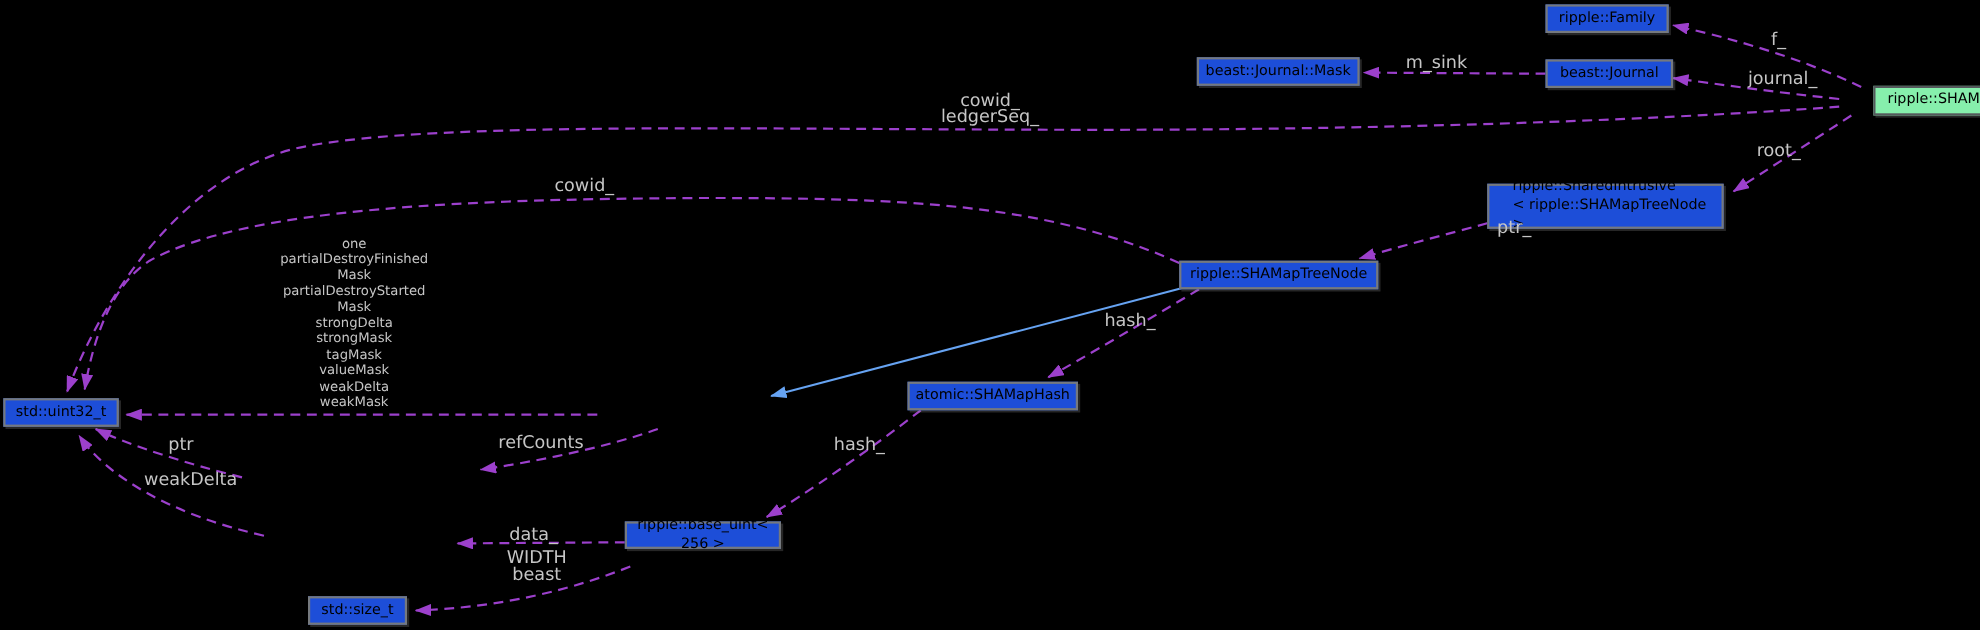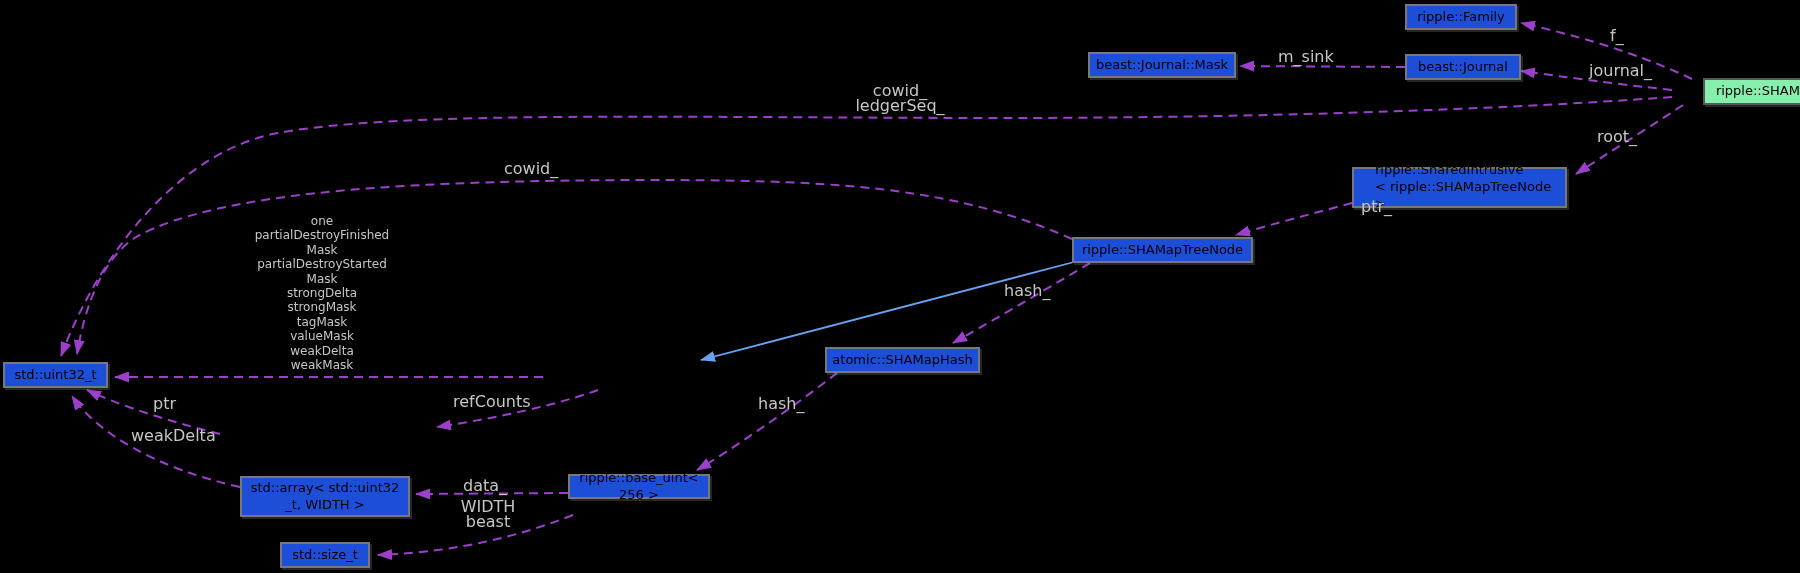--- a/index.html
+++ b/index.html
@@ -60,22 +60,20 @@
 
   <div class="node" style="left:1405px;top:4px;width:112px;height:26px">ripple::Family</div>
   <div class="node" style="left:1088px;top:52px;width:148px;height:26px">beast::Journal::Mask</div>
   <div class="node" style="left:1405px;top:54px;width:116px;height:26px">beast::Journal</div>
   <div class="node hl" style="left:1672px;top:78px;width:126px;height:27px">ripple::SHAMap</div>
   <div class="node left" style="left:1352px;top:167px;width:215px;height:41px">ripple::SharedIntrusive
 &lt; ripple::SHAMapTreeNode &gt;</div>
   <div class="node" style="left:1072px;top:237px;width:181px;height:26px">ripple::SHAMapTreeNode</div>
   <div class="node" style="left:825px;top:347px;width:155px;height:26px">atomic::SHAMapHash</div>
   <div class="node" style="left:3px;top:362px;width:105px;height:26px">std::uint32_t</div>
-  <div class="node" style="left:240px;top:476px;width:170px;height:41px">std::array&lt; std::uint32
-_t, WIDTH &gt;</div>
   <div class="node" style="left:568px;top:474px;width:142px;height:25px">ripple::base_uint&lt;
 256 &gt;</div>
   <div class="node" style="left:280px;top:542px;width:90px;height:26px">std::size_t</div>
 
   <div class="elabel" style="left:1610px;top:28px">f_</div>
   <div class="elabel" style="left:1589px;top:63px">journal_</div>
   <div class="elabel" style="left:1278px;top:49px">m_sink</div>
   <div class="elabel center" style="left:840px;top:83px;width:120px">cowid_
 ledgerSeq_</div>
   <div class="elabel" style="left:1597px;top:129px">root_</div>

